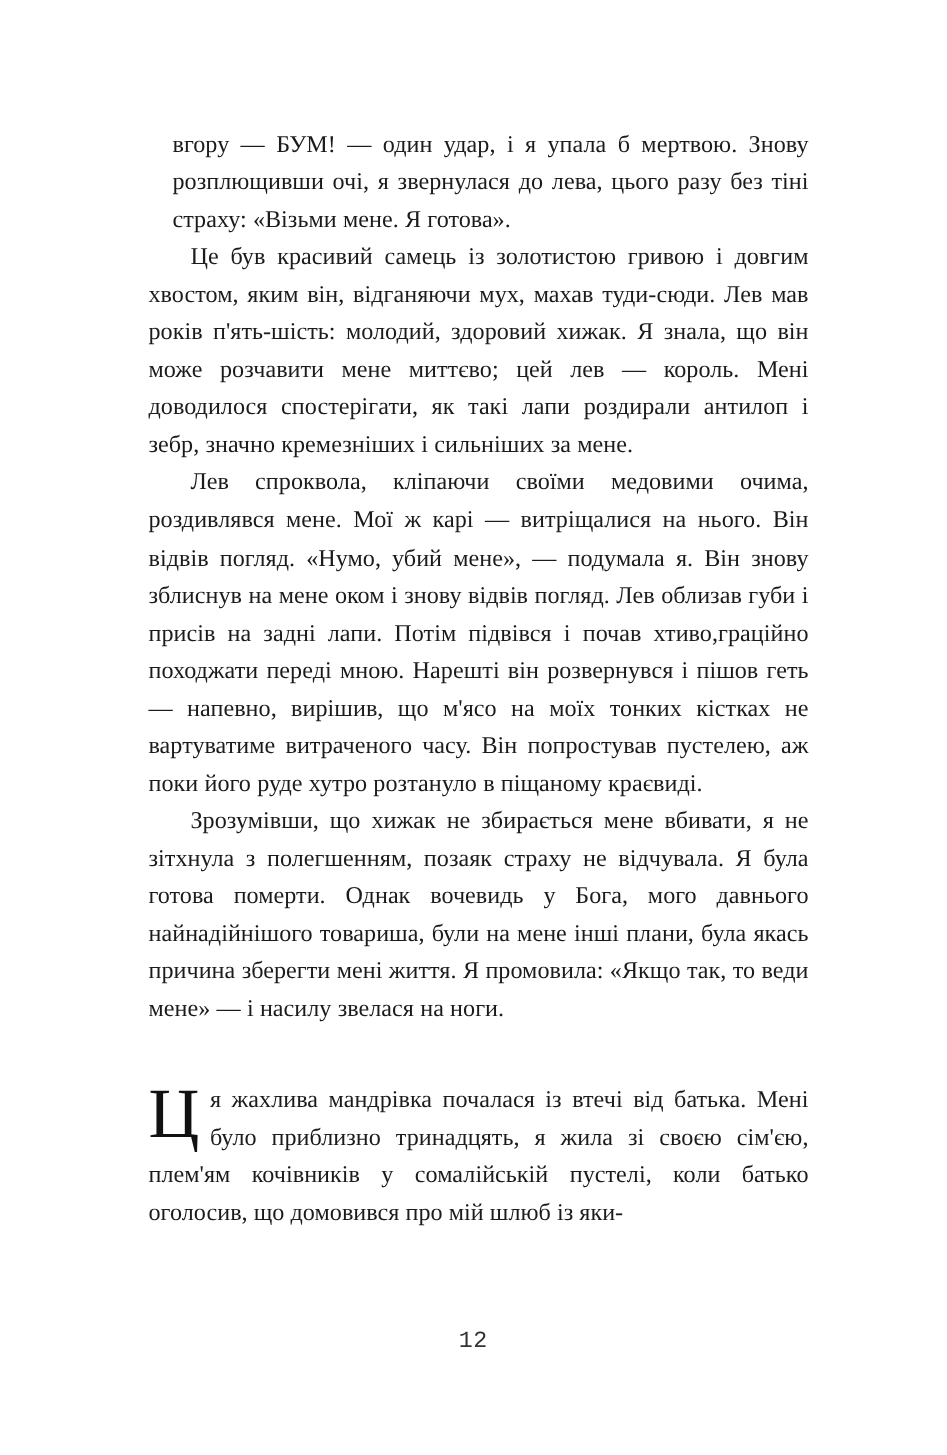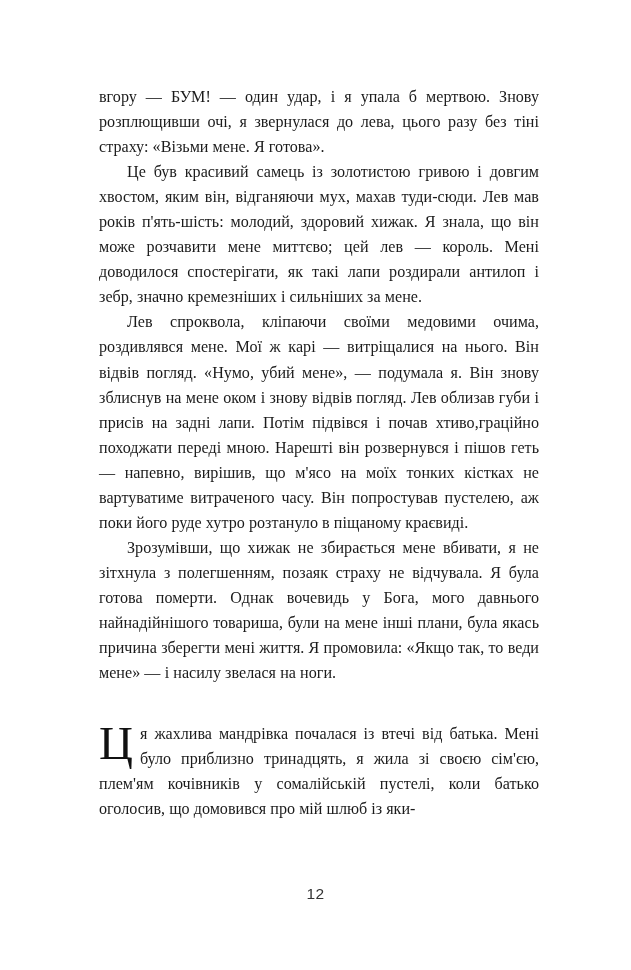--- a/index.html
+++ b/index.html
@@ -40,20 +40,21 @@
     text-align: justify;
     text-justify: inter-word;
     text-indent: 28px;
     letter-spacing: 0.02px;
     word-spacing: 0.1px;
     hyphens: manual;
   }
 
   p.para.first-line-flush {
     text-indent: 0;
+    margin-left: 16px;
   }
 
   
   .section-gap {
     height: 36px;
   }
 
   
   .dropcap-para {
     margin: 0;
@@ -79,21 +80,21 @@
     margin-top: 2px;
     color: #111111;
   }
 
   .page-number {
     position: absolute;
     left: 0;
     top: 885px;
     width: 631px;
     text-align: center;
-    font-family: Liberation Sans, sans-serif;
+    font-family: Liberation Mono, monospace;
     font-size: 15.5px;
     color: #333333;
     letter-spacing: 0.3px;
   }
 </style>
 </head>
 <body>
 
 <div class="page">
 

